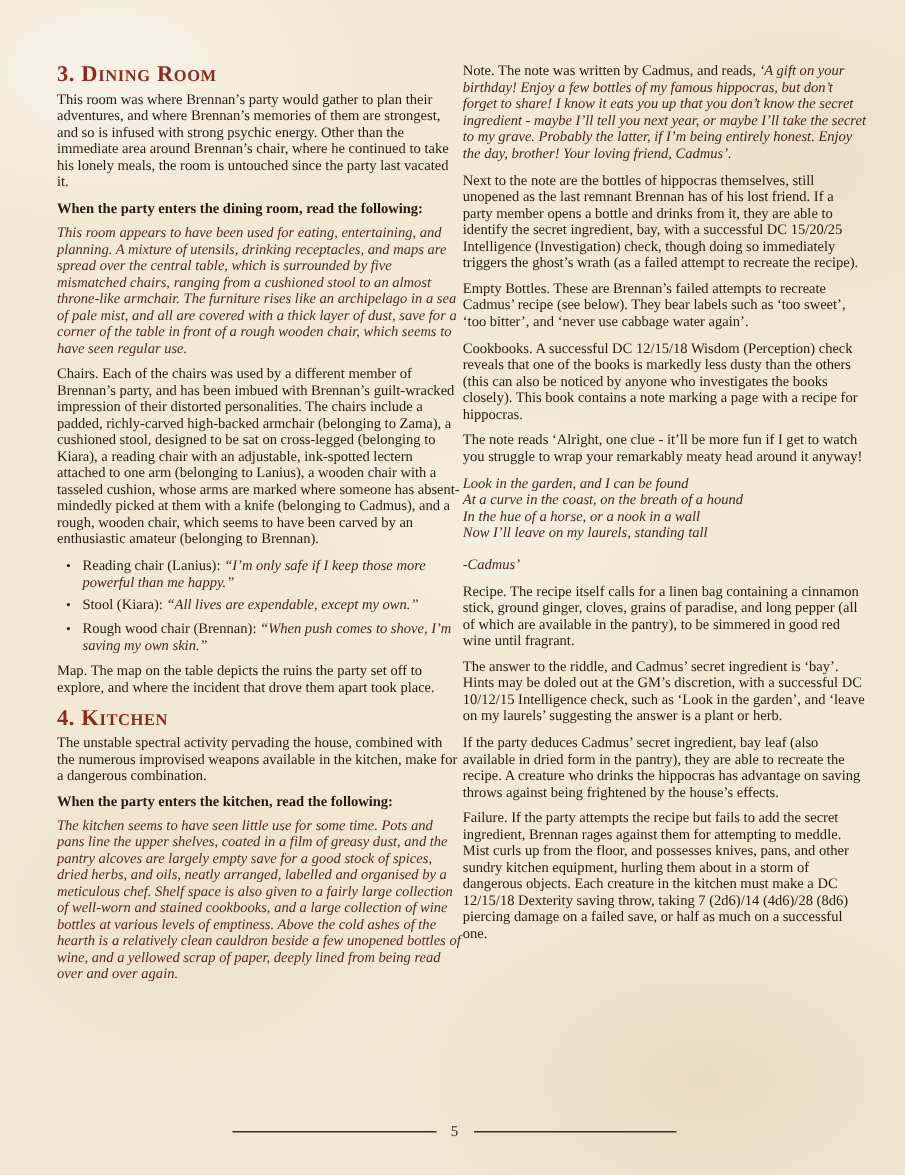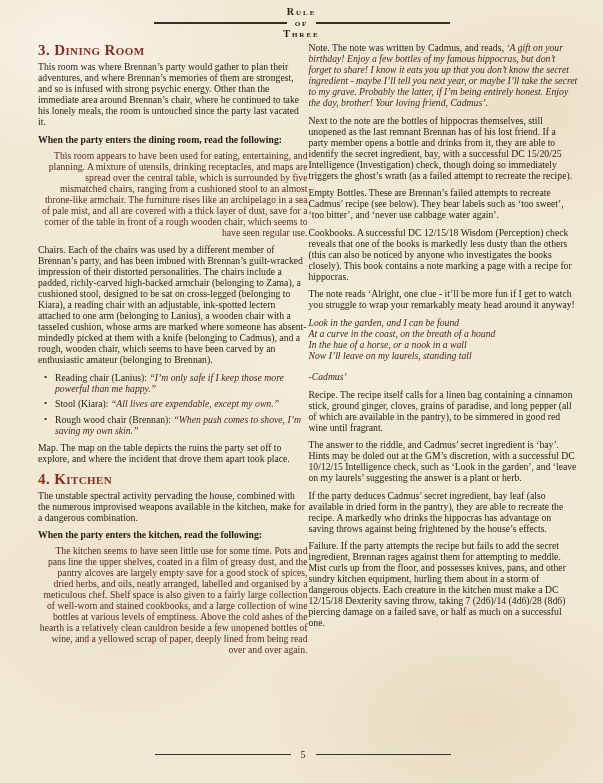--- a/index.html
+++ b/index.html
@@ -48,48 +48,39 @@
   h2 {
     font-variant:small-caps; font-weight:bold;
     font-size:15px; line-height:16px; letter-spacing:0.4px;
     color:var(--heading_accent, #8d2b1e);
     margin:0 0 3px 0;
   }
   h2.spaced { margin-top:6px; }
 
   p { margin:0 0 6.5px 0; }
   .prompt { font-weight:bold; margin-bottom:5px; }
-  .read-aloud { color:var(--read_aloud_text, #542a1e);text-align:right; }
+  .read-aloud { font-style:italic; color:var(--read_aloud_text, #542a1e); }
   .q { font-style:italic; color:var(--quote_text, #46261b); }
 
   ul.flaw-list { list-style:none; margin:0 0 6.5px 0; }
   ul.flaw-list li { position:relative; padding-left:17px; margin-bottom:4.5px; }
   ul.flaw-list li::before {
     content:"•"; position:absolute; left:6px; top:0;
     font-size:9px; color:var(--body_text, #241b11);
   }
 
   .poem { font-style:italic; color:var(--quote_text, #46261b); }
   .poem div { margin:0; }
   .poem-sig { font-style:italic; color:var(--quote_text, #46261b); margin:10px 0 7px 0; }
 </style>
 </head>
 <body>
 
 <div class="page">
 
-  <header class="page-header">
-    <div>Rule</div>
-    <div class="ph-mid">
-      <span class="rule-line"></span>
-      <span>of</span>
-      <span class="rule-line"></span>
-    </div>
-    <div>Three</div>
-  </header>
 
   <div class="columns">
 
     <section class="col">
       <h2>3. Dining Room</h2>
       <p>This room was where Brennan’s party would gather to plan their adventures, and where Brennan’s memories of them are strongest, and so is infused with strong psychic energy. Other than the immediate area around Brennan’s chair, where he continued to take his lonely meals, the room is untouched since the party last vacated it.</p>
       <p class="prompt">When the party enters the dining room, read the following:</p>
       <p class="read-aloud">This room appears to have been used for eating, entertaining, and planning. A mixture of utensils, drinking receptacles, and maps are spread over the central table, which is surrounded by five mismatched chairs, ranging from a cushioned stool to an almost throne-like armchair. The furniture rises like an archipelago in a sea of pale mist, and all are covered with a thick layer of dust, save for a corner of the table in front of a rough wooden chair, which seems to have seen regular use.</p>
       <p>Chairs. Each of the chairs was used by a different member of Brennan’s party, and has been imbued with Brennan’s guilt-wracked impression of their distorted personalities. The chairs include a padded, richly-carved high-backed armchair (belonging to Zama), a cushioned stool, designed to be sat on cross-legged (belonging to Kiara), a reading chair with an adjustable, ink-spotted lectern attached to one arm (belonging to Lanius), a wooden chair with a tasseled cushion, whose arms are marked where someone has absent-mindedly picked at them with a knife (belonging to Cadmus), and a rough, wooden chair, which seems to have been carved by an enthusiastic amateur (belonging to Brennan).</p>
       <ul class="flaw-list">
@@ -113,21 +104,21 @@
       <p>The note reads ‘Alright, one clue - it’ll be more fun if I get to watch you struggle to wrap your remarkably meaty head around it anyway!</p>
       <div class="poem">
         <div>Look in the garden, and I can be found</div>
         <div>At a curve in the coast, on the breath of a hound</div>
         <div>In the hue of a horse, or a nook in a wall</div>
         <div>Now I’ll leave on my laurels, standing tall</div>
       </div>
       <p class="poem-sig">-Cadmus’</p>
       <p>Recipe. The recipe itself calls for a linen bag containing a cinnamon stick, ground ginger, cloves, grains of paradise, and long pepper (all of which are available in the pantry), to be simmered in good red wine until fragrant.</p>
       <p>The answer to the riddle, and Cadmus’ secret ingredient is ‘bay’. Hints may be doled out at the GM’s discretion, with a successful DC 10/12/15 Intelligence check, such as ‘Look in the garden’, and ‘leave on my laurels’ suggesting the answer is a plant or herb.</p>
-      <p>If the party deduces Cadmus’ secret ingredient, bay leaf (also available in dried form in the pantry), they are able to recreate the recipe. A markedly who drinks the hippocras has advantage on saving throws against being frightened by the house’s effects.</p>
+      <p>If the party deduces Cadmus’ secret ingredient, bay leaf (also available in dried form in the pantry), they are able to recreate the recipe. A creature who drinks the hippocras has advantage on saving throws against being frightened by the house’s effects.</p>
       <p>Failure. If the party attempts the recipe but fails to add the secret ingredient, Brennan rages against them for attempting to meddle. Mist curls up from the floor, and possesses knives, pans, and other sundry kitchen equipment, hurling them about in a storm of dangerous objects. Each creature in the kitchen must make a DC 12/15/18 Dexterity saving throw, taking 7 (2d6)/14 (4d6)/28 (8d6) piercing damage on a failed save, or half as much on a successful one.</p>
     </section>
 
   </div>
 
   <footer class="page-footer">
     <span class="rule-line"></span>
     <span>5</span>
     <span class="rule-line"></span>
   </footer>

